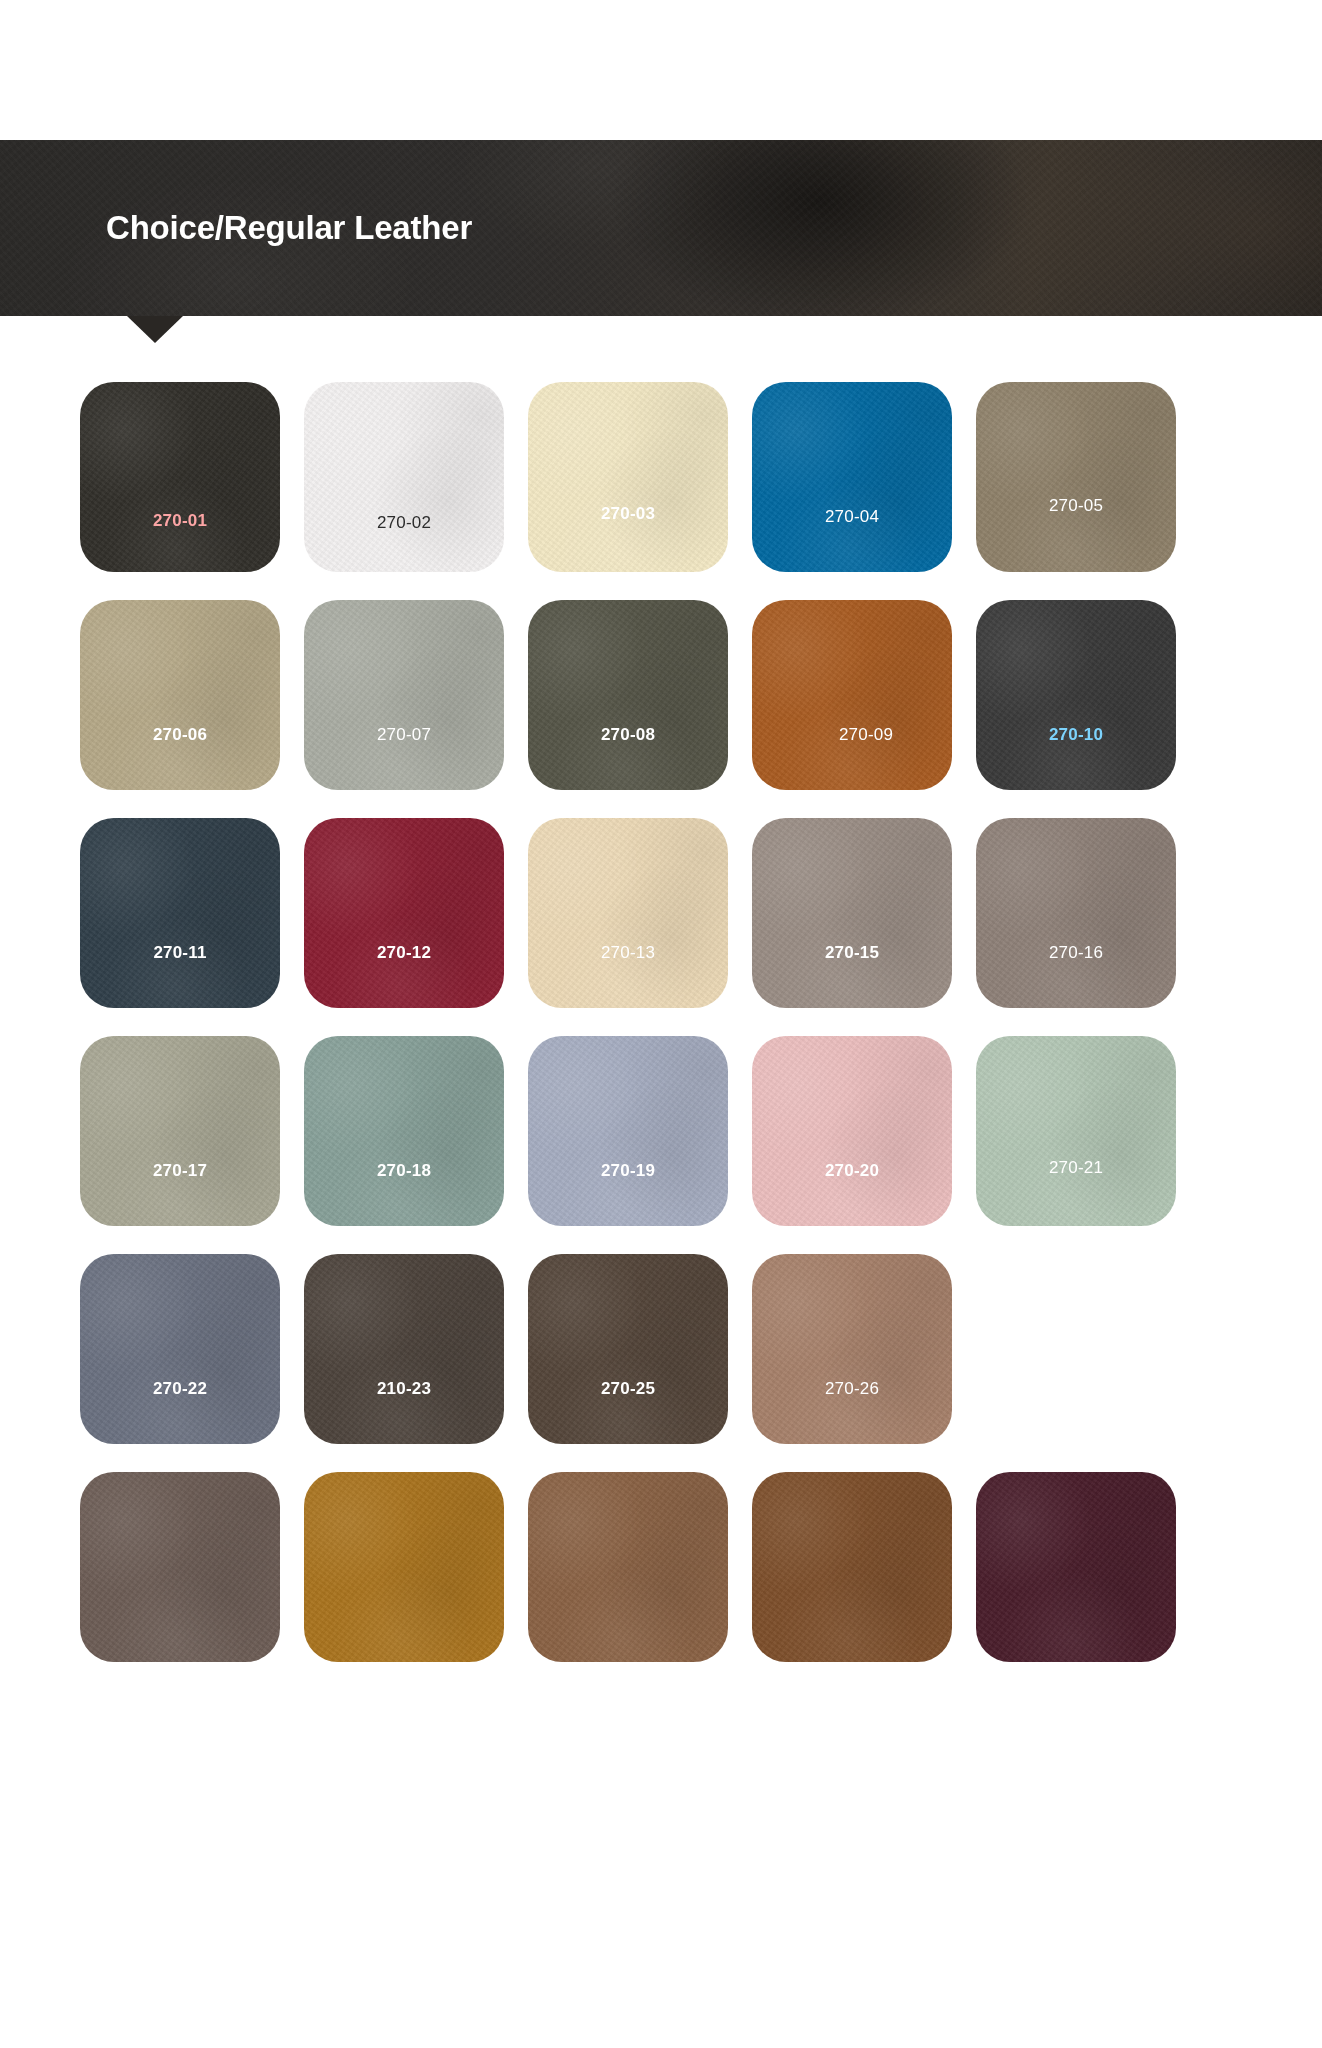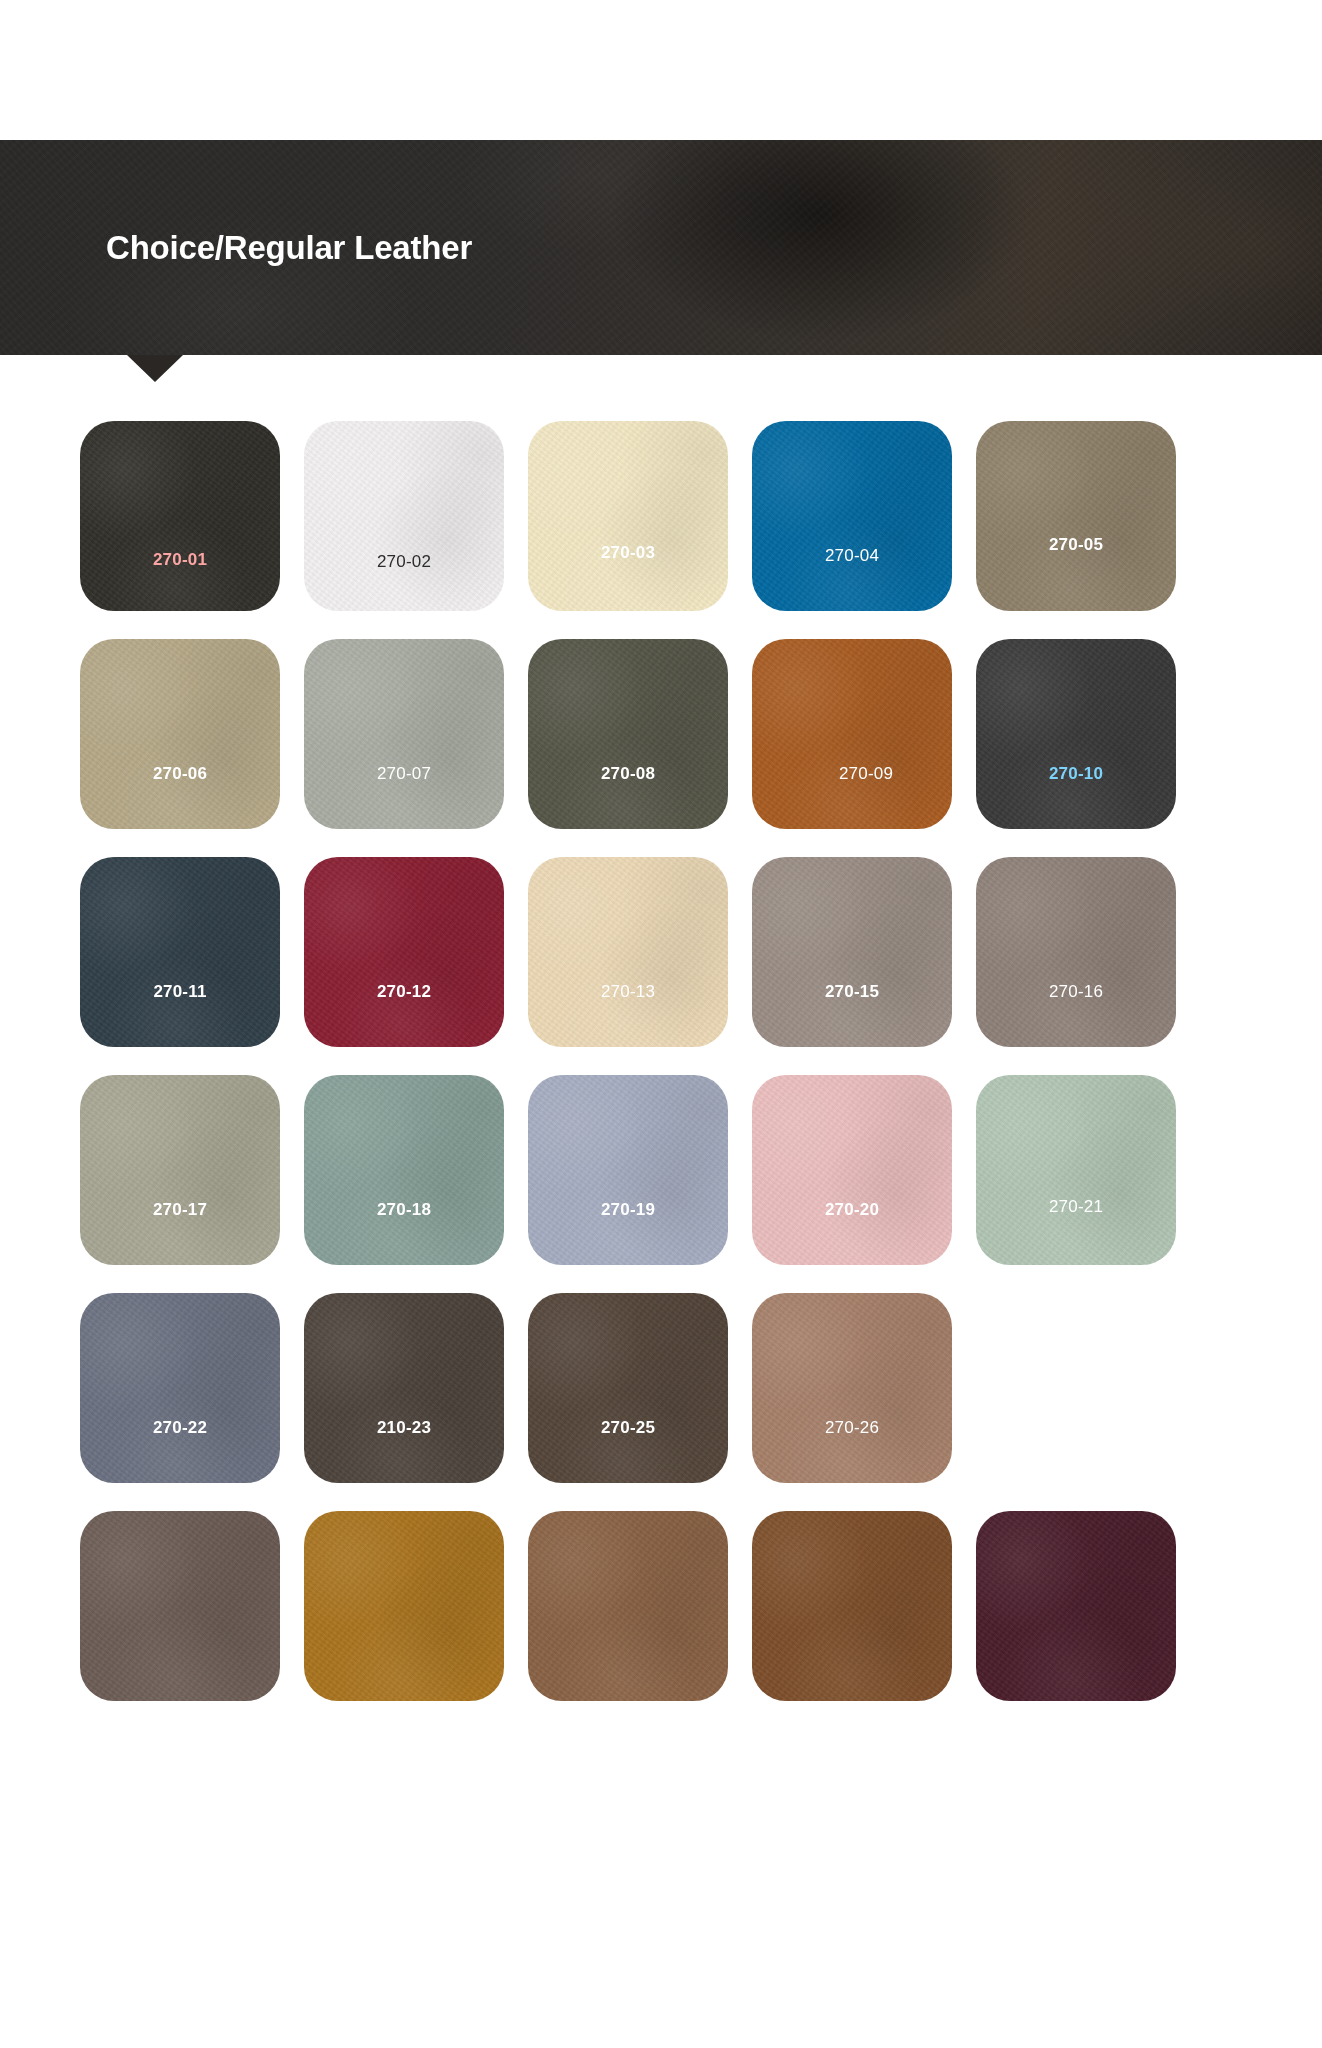--- a/index.html
+++ b/index.html
@@ -11,21 +11,21 @@
     overflow:hidden;
     position:relative;
   }
 
   
   .top-spacer{height:140px;background:#ffffff;}
 
   
   .banner{
     position:relative;
-    height:215px;
+    height:176px;
     background:
       radial-gradient(ellipse 300px 180px at 62% 35%, rgba(0,0,0,.55), rgba(0,0,0,0) 70%),
       radial-gradient(ellipse 420px 260px at 95% 50%, rgba(92,74,54,.30), rgba(0,0,0,0) 72%),
       radial-gradient(ellipse 260px 150px at 18% 80%, rgba(255,255,255,.035), rgba(0,0,0,0) 70%),
       radial-gradient(ellipse 200px 120px at 45% 15%, rgba(255,255,255,.03), rgba(0,0,0,0) 70%),
       linear-gradient(100deg,#2b2927 0%,#2e2c2a 38%,#332f2b 58%,#3b342c 78%,#2a2724 92%,#221f1d 100%);
     overflow:visible;
   }
   .banner::after{
     
@@ -135,21 +135,21 @@
         <span class="swatch-label" style="top: 64%; color: rgb(255, 255, 255); font-weight: bold;">270-03</span>
       </div>
       <div class="swatch" style="background: #0369a1;">
         <span class="grainA"></span>
         <span class="grainB"></span>
         <span class="swatch-label" style="top: 66%; color: rgb(255, 255, 255); font-weight: normal;">270-04</span>
       </div>
       <div class="swatch" style="background: rgb(142, 128, 105);">
         <span class="grainA"></span>
         <span class="grainB"></span>
-        <span class="swatch-label" style="top: 60%; color: rgb(255, 255, 255); font-weight: bold;">270-05</span>
+        <span class="swatch-label" style="top: 60%; color: rgb(255, 255, 255); font-weight: normal;">270-05</span>
       </div>
     </div>
     <div class="swatch-row">
       <div class="swatch" style="background: rgb(181, 168, 136);">
         <span class="grainA"></span>
         <span class="grainB"></span>
         <span class="swatch-label" style="top: 66%; color: rgb(255, 255, 255); font-weight: bold;">270-06</span>
       </div>
       <div class="swatch" style="background: rgb(169, 173, 163);">
         <span class="grainA"></span>

